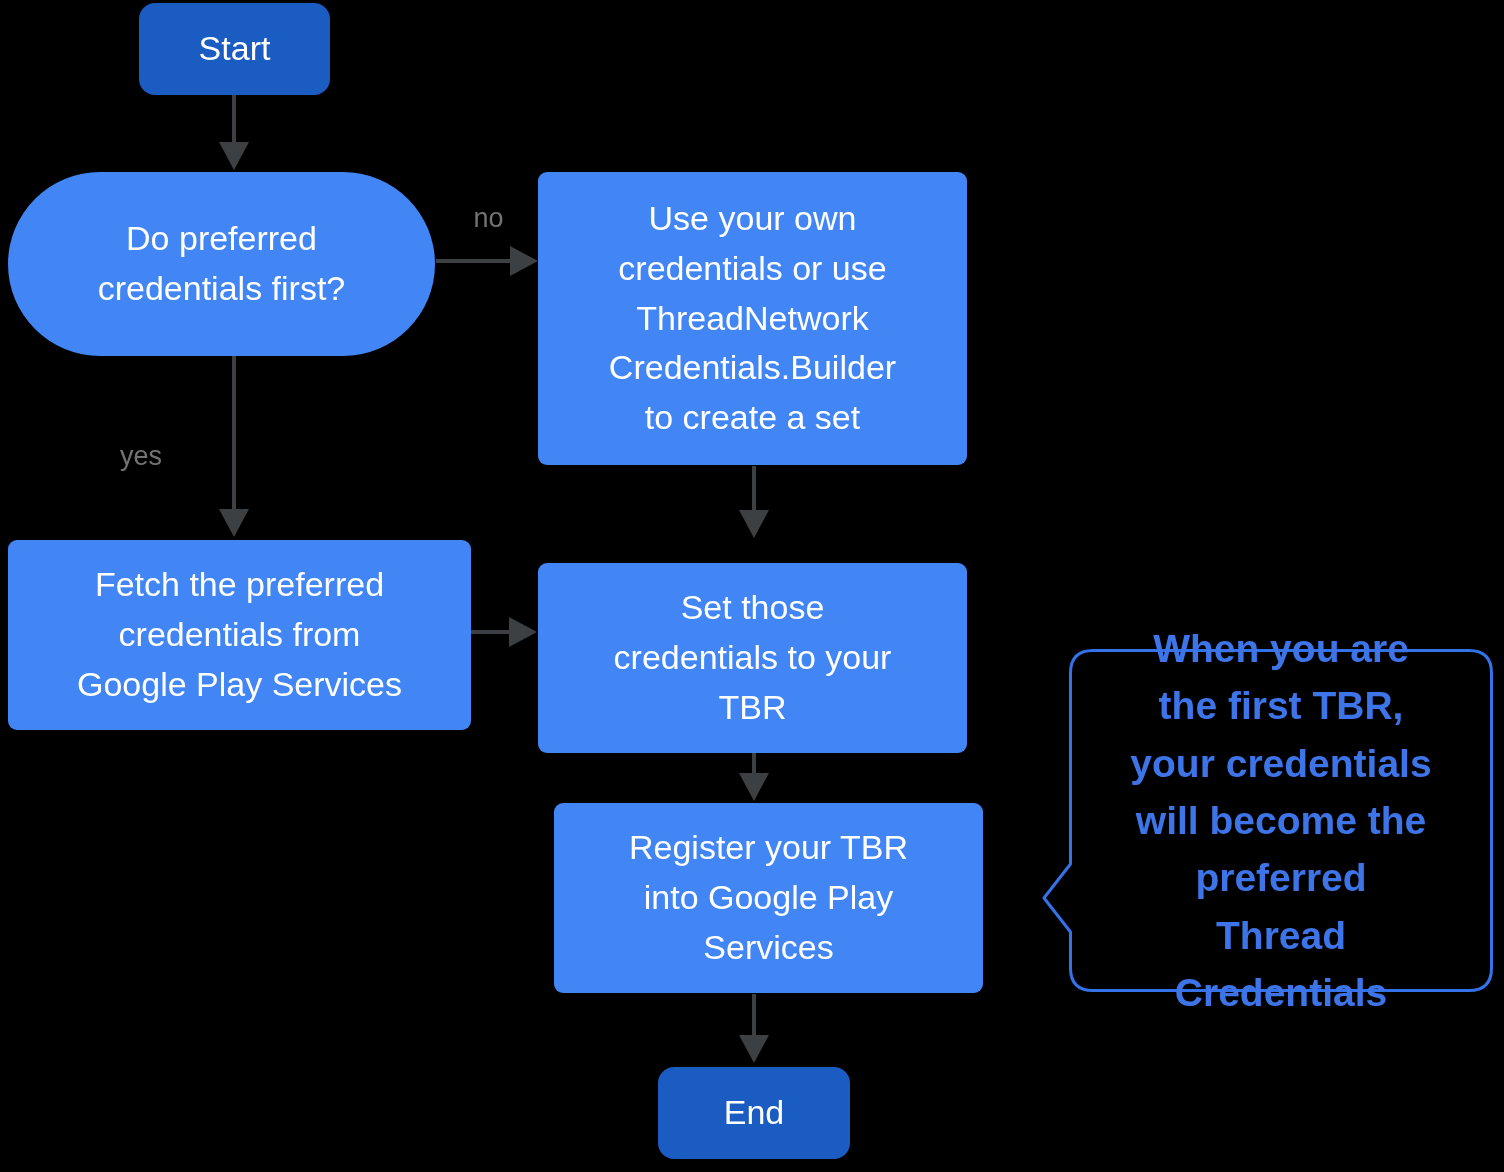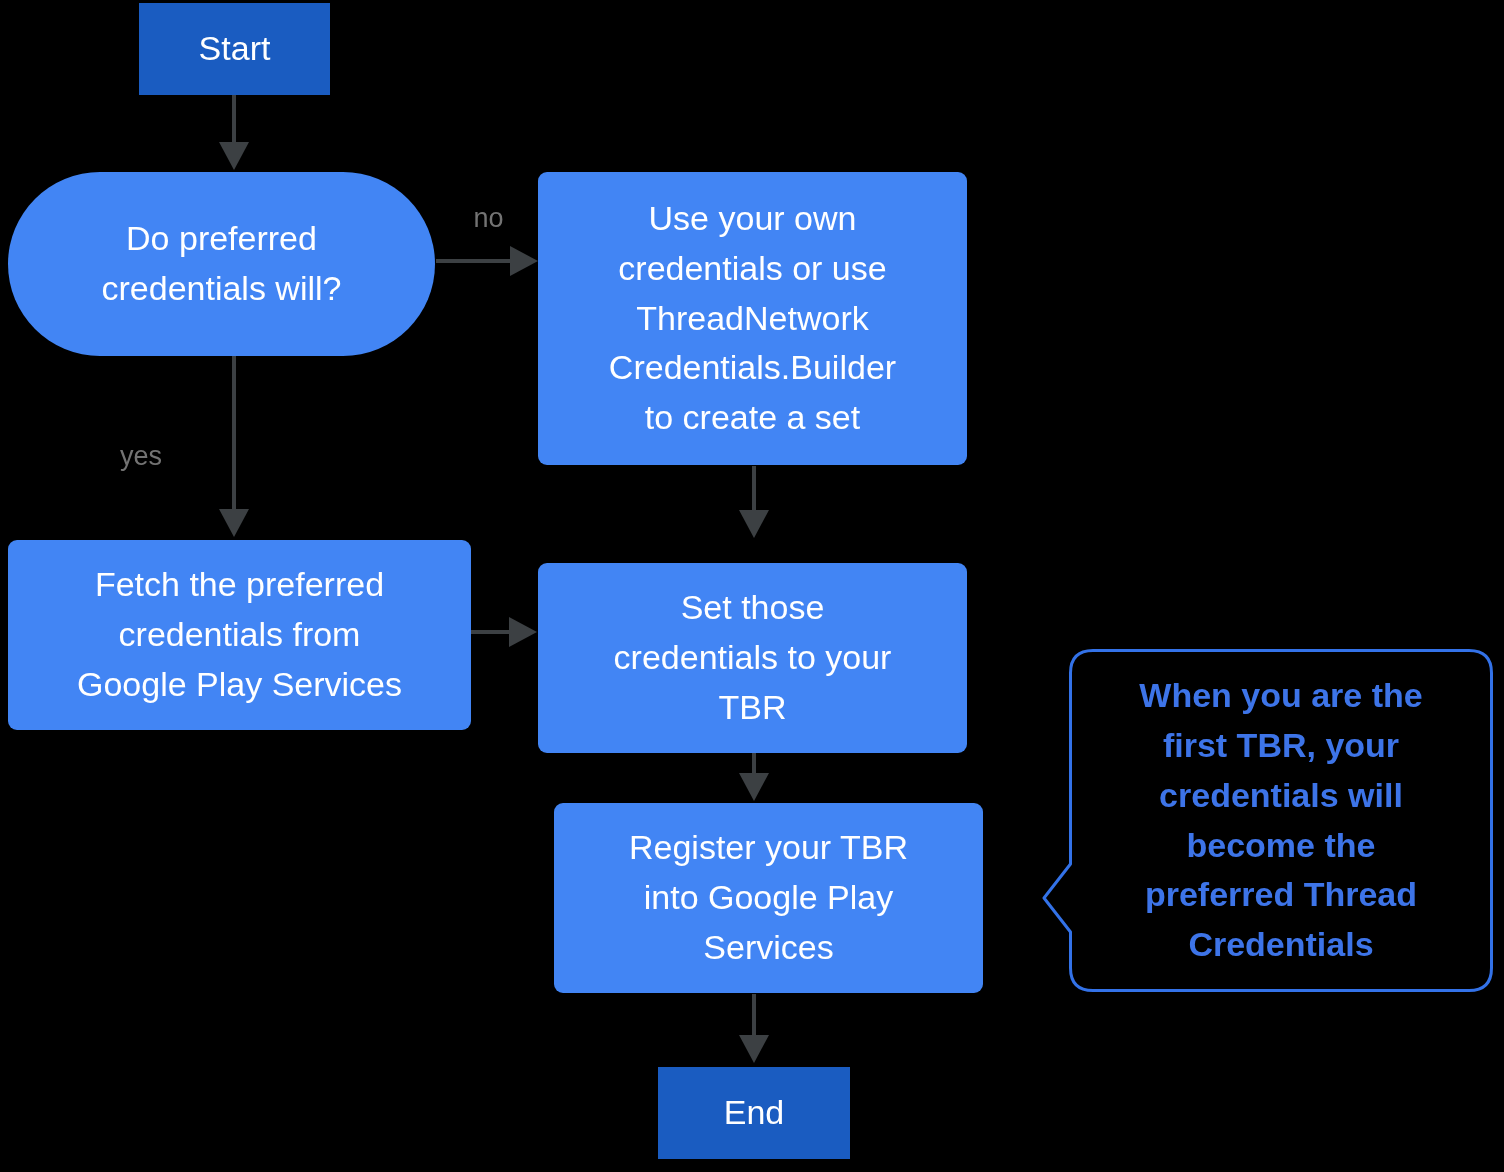--- a/index.html
+++ b/index.html
@@ -16,37 +16,37 @@
     display:flex;align-items:center;justify-content:center;
     text-align:center;
     color:#FFFFFF;
     font-size:34px;
     font-weight:500;
     line-height:1.47;
   }
   .node > span{display:block;}
   .process{background:#4285F4;border-radius:9px;}
   .decision{background:#4285F4;border-radius:92px;}
-  .terminal{background:#1A5CC1;border-radius:0;font-weight:500;}
+  .terminal{background:#1A5CC1;border-radius:16px;font-weight:500;}
   .edge-label{
     position:absolute;
     color:#737373;
     font-size:27px;
     font-weight:500;
     line-height:1.1;
   }
   .edge-label.no{left:437px;top:204px;width:103px;text-align:center;}
   .edge-label.yes{left:120px;top:442px;width:104px;}
   .note-text{
     position:absolute;
     left:1069px;top:649px;width:424px;height:343px;
     display:flex;align-items:center;justify-content:center;
     text-align:center;
     color:#3D74E8;
-    font-size:34px;
+    font-size:39px;
     font-weight:700;
     line-height:1.47;
   }
   .note-text > span{display:block;width:312px;}
   
   .n-start   {left:139px;top:3px;   width:191px;height:92px;}
   .n-decision{left:8px;  top:172px; width:427px;height:184px;}
   .n-decision > span{width:322px;}
   .n-use     {left:538px;top:172px; width:429px;height:293px;}
   .n-use > span{width:300px;}
@@ -113,21 +113,21 @@
          V 673
          Q 1070.5 650.5 1093 650.5
          Z" fill="none" stroke="#3372E8" stroke-width="3" stroke-linejoin="round"></path>
   </svg>
 
   <div class="node terminal n-start">
     <span>Start</span>
   </div>
 
   <div class="node decision n-decision">
-    <span>Do preferred credentials will?</span>
+    <span>Do preferred credentials first?</span>
   </div>
 
   <div class="node process n-use">
     <span>Use your own credentials or use ThreadNetwork Credentials.Builder to create a set</span>
   </div>
 
   <div class="node process n-fetch">
     <span>Fetch the preferred credentials from Google Play Services</span>
   </div>
 

